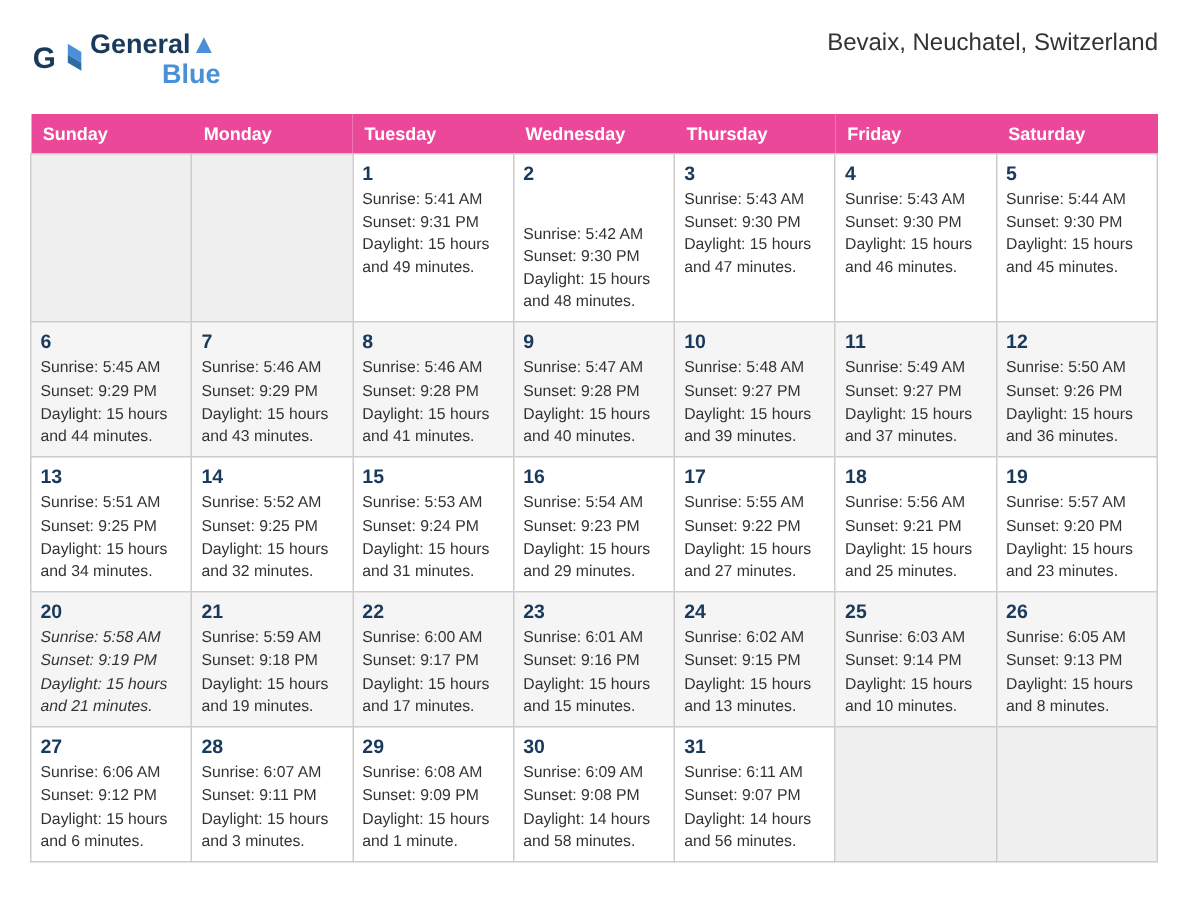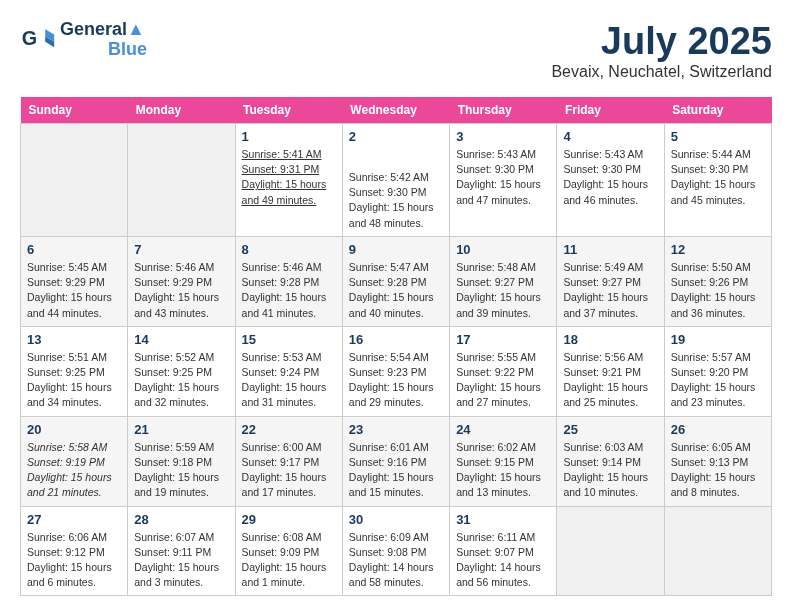--- a/index.html
+++ b/index.html
@@ -97,21 +97,20 @@
       <text x="2" y="26" font-size="22" font-weight="bold" fill="#1a3a5c">G</text>
       <polygon points="28,8 38,14 38,22 28,16" fill="#4a90d9"></polygon>
       <polygon points="28,16 38,22 38,28 28,22" fill="#2e6da4"></polygon>
     </svg>
     <div class="logo-text">
       <div>General<span>▲</span></div>
       <div style="color:#4a90d9;margin-left:48px;">Blue</div>
     </div>
   </div>
   <div class="title-block">
-    <div class="main-title">July 2025</div>
     <div class="subtitle">Bevaix, Neuchatel, Switzerland</div>
   </div>
 </div>
 
 <table>
   <thead>
     <tr id="weekday-header">
     <th>Sunday</th>
         <th>Monday</th>
         <th>Tuesday</th>
@@ -120,21 +119,21 @@
         <th>Friday</th>
         <th>Saturday</th>
       </tr>
   </thead>
   <tbody id="calendar-body">
   <tr>
         <td class="empty-cell"></td>
         <td class="empty-cell"></td>
         <td>
           <span class="day-number">1</span>
-          <div class="day-info" style="white-space: pre-line; text-decoration: underline;">Sunrise: 5:41 AM
+          <div class="day-info" style="white-space: pre-line;">Sunrise: 5:41 AM
 Sunset: 9:31 PM
 Daylight: 15 hours and 49 minutes.</div>
         </td>
         <td>
           <span class="day-number">2</span>
           <div class="day-info" style="white-space: pre-line; margin-top: 26px;">Sunrise: 5:42 AM
 Sunset: 9:30 PM
 Daylight: 15 hours and 48 minutes.</div>
         </td>
         <td>

